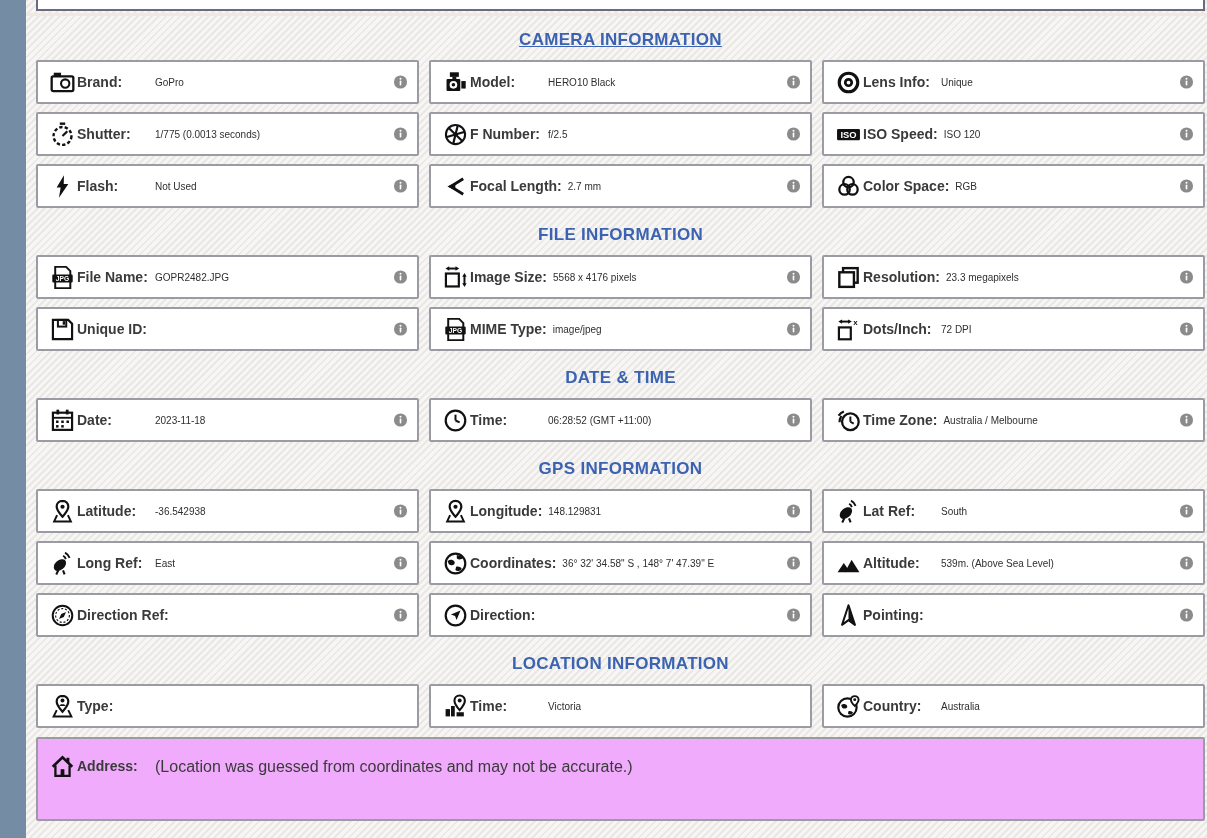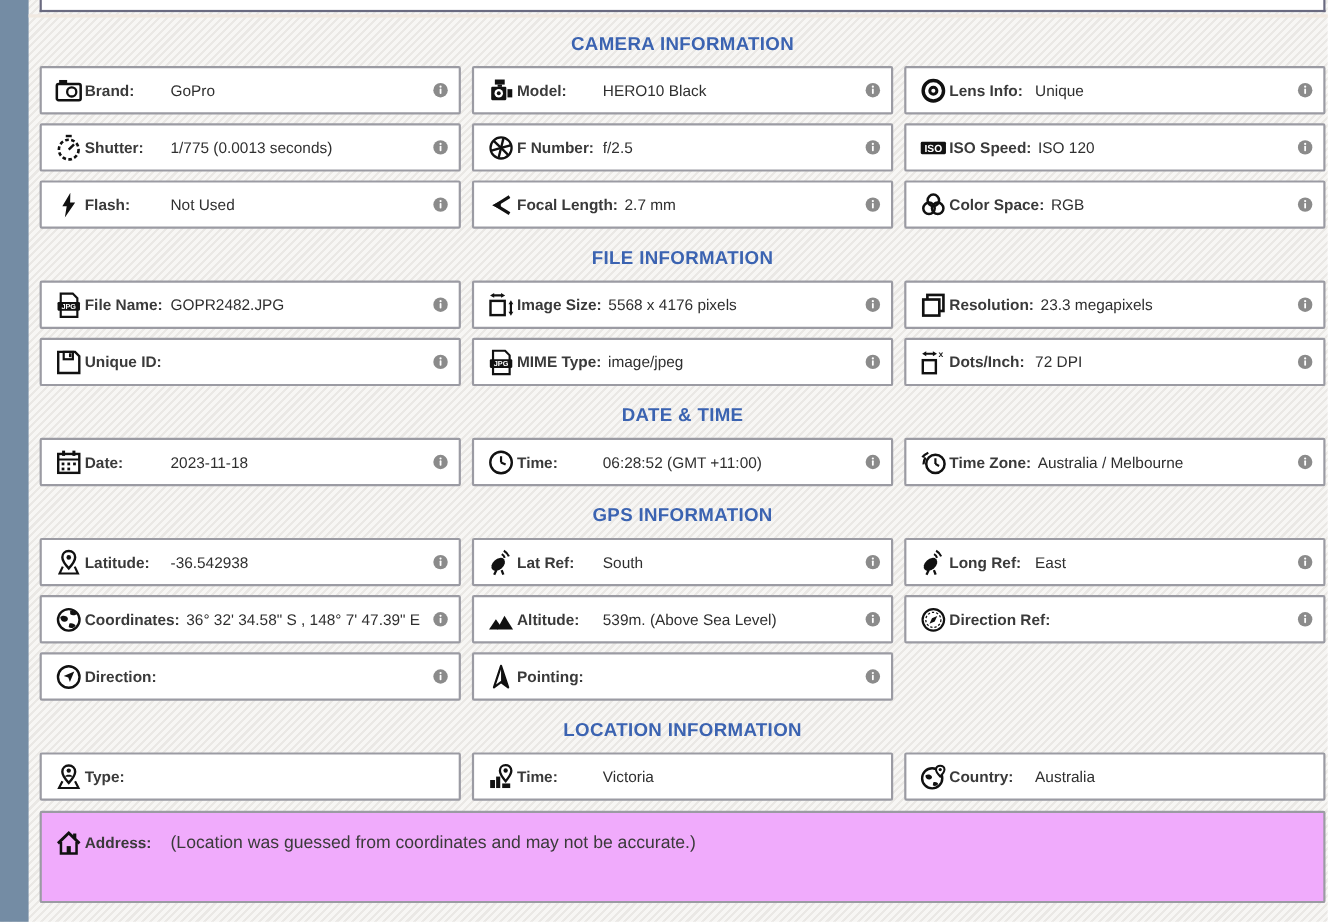--- a/index.html
+++ b/index.html
@@ -9,30 +9,30 @@
     font-family:"Liberation Sans",sans-serif;color:#333;
   }
   .left-strip{position:absolute;left:0;top:0;width:26px;height:838px;background:#748CA4;}
   .content{position:absolute;left:36px;top:0;width:1169px;}
   .top-bar{height:11px;background:#fff;border:2px solid #6A6A80;border-top:none;box-sizing:border-box;}
   .sep{height:3px;background:#f1e9e1;margin:2px 0 0 -10px;width:1181px;}
   .section-title{
     margin:16px 0 10px;text-align:center;font-size:17px;line-height:21px;
     font-weight:bold;color:#3B63B1;letter-spacing:.3px;
   }
-  #sections > section:first-child .section-title{margin-top:13px;}
+  #sections > section:first-child .section-title{margin-top:13px;text-decoration:underline;}
   .grid{display:grid;grid-template-columns:repeat(3,1fr);column-gap:10px;row-gap:8px;}
   .card{
     box-sizing:border-box;height:44px;background:#fff;border:2px solid #9B9BA3;border-radius:2px;
     display:flex;align-items:center;padding:0 30px 0 9px;position:relative;
   }
   .icon-box{width:30px;flex:0 0 30px;display:flex;align-items:center;justify-content:center;}
   .icon-box svg{width:25px;height:25px;display:block;}
   .label{font-weight:bold;color:#3a3a3a;font-size:14px;min-width:72px;margin-right:6px;white-space:nowrap;}
-  .value{font-size:14px;color:#2f2f2f;white-space:nowrap;}
+  .value{font-size:10px;color:#2f2f2f;white-space:nowrap;}
   .info-btn{position:absolute;right:9px;top:50%;transform:translateY(-50%);width:15px;height:15px;cursor:pointer;}
   .info-btn svg{width:15px;height:15px;display:block;}
   .address-card{
     box-sizing:border-box;margin-top:9px;height:84px;background:#f0abfc;border:2px solid #9B9BA3;border-radius:2px;
     display:flex;align-items:flex-start;padding:16px 12px 0 9px;
   }
   .address-card .icon-box{margin-top:-1px;}
   .address-card .label{padding-top:3px;}
   .addr-lines{padding-top:3px;}
   .addr-lines .value{display:block;}
@@ -438,20 +438,38 @@
     <span class="value">-36.542938</span>
     <span class="info-btn">
               <svg viewBox="0 0 24 24">
                 <circle cx="12" cy="12" r="10.5" fill="#8b8b8b"></circle>
                 <circle cx="12" cy="6.9" r="1.6" fill="#fff"></circle>
                 <rect x="10.7" y="9.6" width="2.6" height="8" rx="1.2" fill="#fff"></rect>
               </svg>
             </span>
   </div>
 
+  <div class="card">
+    <span class="icon-box">
+              <svg viewBox="0 0 24 24">
+                <path d="M6.8 15.5 L4 21.5 H20 L17.2 15.5" fill="none" stroke="#111" stroke-width="1.9"></path>
+                <path d="M12 1.8 C8.7 1.8 6.4 4.2 6.4 7.2 C6.4 10.8 12 17 12 17 C12 17 17.6 10.8 17.6 7.2 C17.6 4.2 15.3 1.8 12 1.8 Z" fill="#fff" stroke="#111" stroke-width="2.1"></path>
+                <circle cx="12" cy="7.4" r="2" fill="#111"></circle>
+              </svg>
+            </span>
+    <span class="label">Longitude:</span>
+    <span class="value">148.129831</span>
+    <span class="info-btn">
+              <svg viewBox="0 0 24 24">
+                <circle cx="12" cy="12" r="10.5" fill="#8b8b8b"></circle>
+                <circle cx="12" cy="6.9" r="1.6" fill="#fff"></circle>
+                <rect x="10.7" y="9.6" width="2.6" height="8" rx="1.2" fill="#fff"></rect>
+              </svg>
+            </span>
+  </div>
 
   <div class="card">
     <span class="icon-box">
               <svg viewBox="0 0 24 24">
                 <ellipse cx="9.5" cy="13.5" rx="6.8" ry="4.6" transform="rotate(-42 9.5 13.5)" fill="#111"></ellipse>
                 <line x1="8" y1="18.5" x2="6" y2="22.5" stroke="#111" stroke-width="2"></line>
                 <line x1="12.5" y1="18.5" x2="14" y2="22.5" stroke="#111" stroke-width="2"></line>
                 <path d="M15.2 7.8 A5.5 5.5 0 0 0 12.6 4.6" fill="none" stroke="#111" stroke-width="1.8"></path>
                 <path d="M18.8 6.6 A9.5 9.5 0 0 0 14.4 1.6" fill="none" stroke="#111" stroke-width="1.8"></path>
               </svg>

